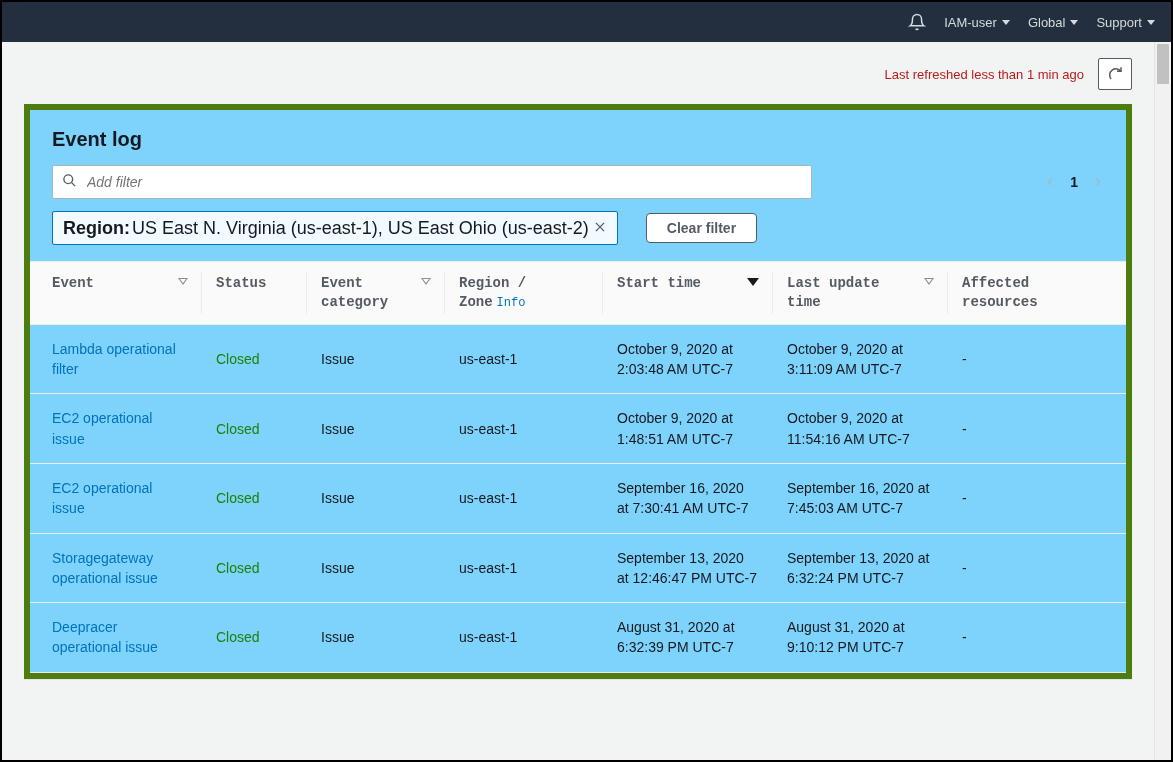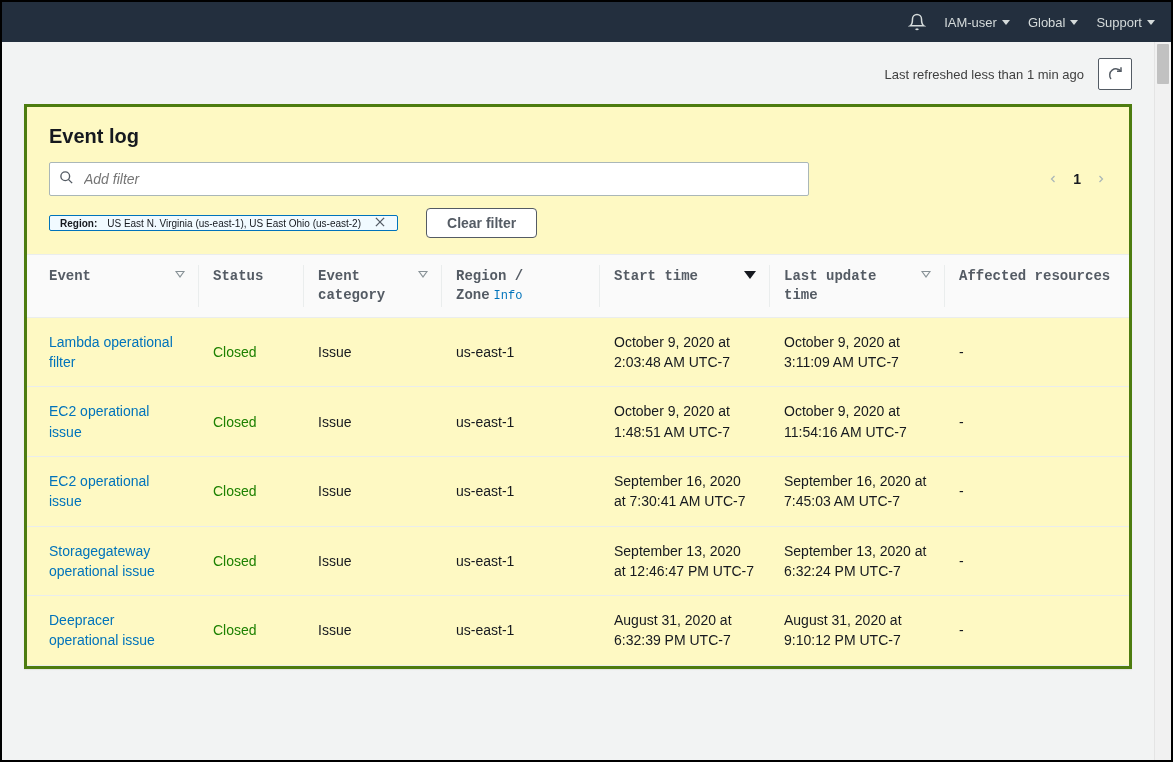--- a/index.html
+++ b/index.html
@@ -72,37 +72,37 @@
   }
   
   .toolbar-row {
     display: flex;
     align-items: center;
     justify-content: flex-end;
     gap: 14px;
     margin-bottom: 14px;
   }
   .refresh-text {
-    color: #404040;
+    color: #b91c1c;
     font-size: 13px;
   }
   .refresh-btn {
     width: 34px; height: 32px;
     border: 1px solid #545b64;
     border-radius: 2px;
     background: #fff;
     display: flex;
     align-items: center;
     justify-content: center;
     cursor: pointer;
   }
   
   .panel {
-    background: #fef9c3;
-    border: 3px solid #4d7c0f;
+    background: #7dd3fc;
+    border: 6px solid #4d7c0f;
     box-shadow: 0 1px 1px rgba(0,0,0,0.05);
   }
   .panel-header {
     padding: 18px 22px 14px 22px;
     font-size: 20px;
     font-weight: 700;
     color: #16191f;
   }
   .filter-row {
     display: flex;
@@ -150,26 +150,25 @@
   .filter-chips {
     padding: 0 22px 16px 22px;
     display: flex;
     align-items: center;
     gap: 28px;
   }
   .chip {
     border: 1px solid #0073bb;
     background: #f1faff;
     border-radius: 2px;
-    height: 16px;
+    height: 34px;
     display: flex;
     align-items: center;
     padding: 0 10px;
-    gap: 8px;
-    font-size: 10px;
+    font-size: 18px;
     color: #16191f;
   }
   .chip .chip-label { font-weight: 700; margin-right: 2px; }
   .chip .close {
     font-size: 18px;
     color: #545b64;
     cursor: pointer;
     line-height: 1;
     padding-left: 4px;
   }

